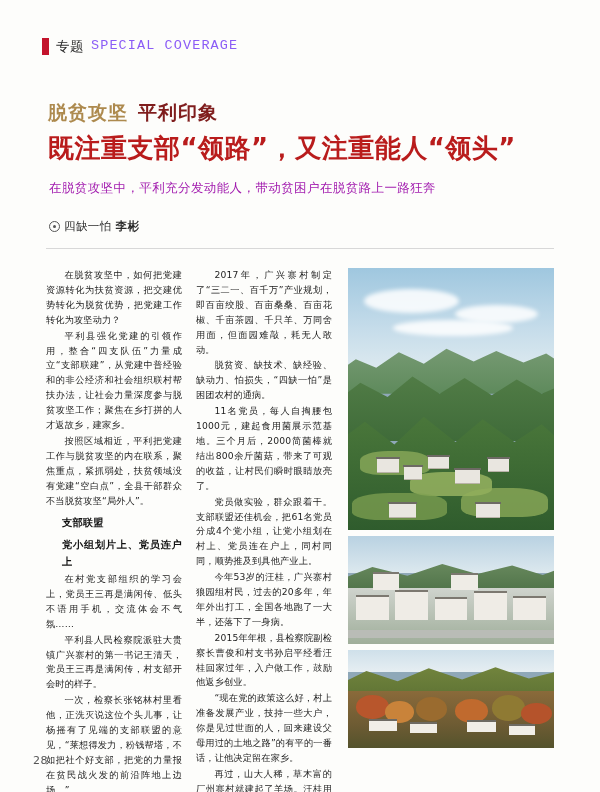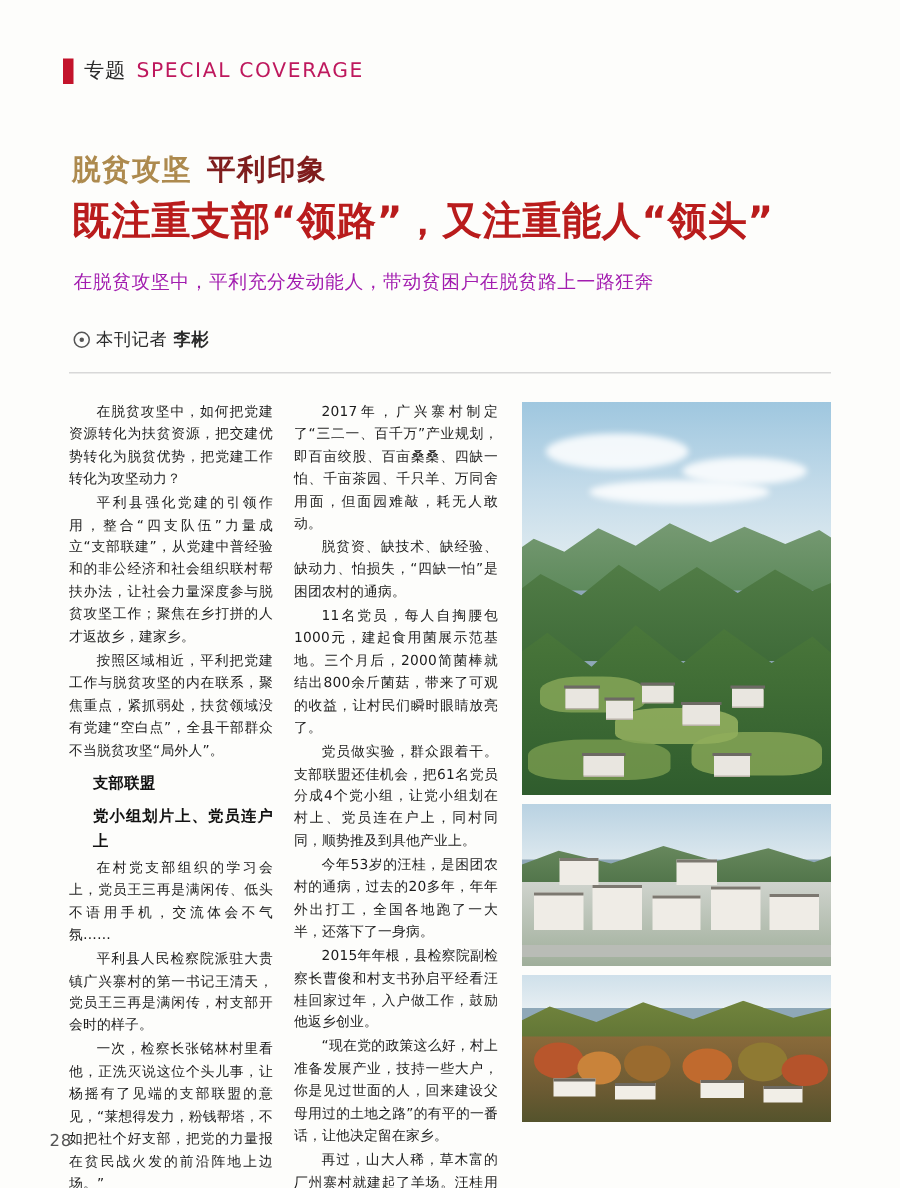--- a/index.html
+++ b/index.html
@@ -22,37 +22,38 @@
     height: 792px;
     background: #fdfdfb;
   }
 
   
   .header {
     position: absolute;
     left: 42px;
     top: 38px;
     display: flex;
-    align-items: center;
+    align-items: flex-start;
     gap: 7px;
+    font-family: Liberation Mono, monospace;
   }
   .header-bar {
     width: 7px;
     height: 17px;
     background: #c3132b;
     display: inline-block;
   }
   .header-cn {
     font-size: 13.5px;
     color: #2b2b2b;
     letter-spacing: 0.5px;
   }
   .header-en {
     font-size: 13.5px;
-    color: #be185d;
+    color: #8b5cf6;
     letter-spacing: 1.1px;
   }
 
   
   .kicker {
     position: absolute;
     left: 48px;
     top: 100px;
     display: flex;
     align-items: baseline;
@@ -311,42 +312,42 @@
   </div>
 
   <div class="kicker">
     <span class="kicker-left">脱贫攻坚</span>
     <span class="kicker-right">平利印象</span>
   </div>
   <div class="headline">既注重支部“领路”，又注重能人“领头”</div>
   <div class="subhead">在脱贫攻坚中，平利充分发动能人，带动贫困户在脱贫路上一路狂奔</div>
   <div class="byline">
     <span class="byline-mark"></span>
-    <span>本刊记者</span>
+    <span>四缺一怕</span>
     <span class="byline-name">李彬</span>
   </div>
   <div class="rule"></div>
 
   <div class="col col-1" id="col1">
       <p>在脱贫攻坚中，如何把党建资源转化为扶贫资源，把交建优势转化为脱贫优势，把党建工作转化为攻坚动力？</p>
       <p>平利县强化党建的引领作用，整合“四支队伍”力量成立“支部联建”，从党建中普经验和的非公经济和社会组织联村帮扶办法，让社会力量深度参与脱贫攻坚工作；聚焦在乡打拼的人才返故乡，建家乡。</p>
       <p>按照区域相近，平利把党建工作与脱贫攻坚的内在联系，聚焦重点，紧抓弱处，扶贫领域没有党建“空白点”，全县干部群众不当脱贫攻坚“局外人”。</p>
       <h3>支部联盟</h3>
       <h3>党小组划片上、党员连户上</h3>
       <p>在村党支部组织的学习会上，党员王三再是满闲传、低头不语用手机，交流体会不气氛……</p>
       <p>平利县人民检察院派驻大贵镇广兴寨村的第一书记王清天，党员王三再是满闲传，村支部开会时的样子。</p>
       <p>一次，检察长张铭林村里看他，正洗灭说这位个头儿事，让杨摇有了见端的支部联盟的意见，“莱想得发力，粉钱帮塔，不如把社个好支部，把党的力量报在贫民战火发的前沿阵地上边场。”</p>
       <p>整合“四支队伍”力量，按照区域相近、行业相关、自愿结合的原则，引导小微支部和大支部成立“支部联盟”，是党员共同体，既团结又互帮互促、合力攻坚；党建任务共抓，规范成效贫攻坚的新引擎。</p>
     </div>
   <div class="col col-2" id="col2">
-      <p>2017年，广兴寨村制定了“三二一、百千万”产业规划，即百亩绞股、百亩桑桑、四缺一怕、千亩茶园、千只羊、万同舍用面，但面园难敲，耗无人敢动。</p>
+      <p>2017年，广兴寨村制定了“三二一、百千万”产业规划，即百亩绞股、百亩桑桑、百亩花椒、千亩茶园、千只羊、万同舍用面，但面园难敲，耗无人敢动。</p>
       <p>脱贫资、缺技术、缺经验、缺动力、怕损失，“四缺一怕”是困团农村的通病。</p>
       <p>11名党员，每人自掏腰包1000元，建起食用菌展示范基地。三个月后，2000简菌棒就结出800余斤菌菇，带来了可观的收益，让村民们瞬时眼睛放亮了。</p>
       <p>党员做实验，群众跟着干。支部联盟还佳机会，把61名党员分成4个党小组，让党小组划在村上、党员连在户上，同村同同，顺势推及到具他产业上。</p>
-      <p>今年53岁的汪桂，是困团农村的通病，过去的20多年，年年外出打工，全国各地跑了一大半，还落下了一身病。</p>
+      <p>今年53岁的汪桂，广兴寨村狼园组村民，过去的20多年，年年外出打工，全国各地跑了一大半，还落下了一身病。</p>
       <p>2015年年根，县检察院副检察长曹俊和村支书孙启平经看汪桂回家过年，入户做工作，鼓励他返乡创业。</p>
       <p>“现在党的政策这么好，村上准备发展产业，技持一些大户，你是见过世面的人，回来建设父母用过的土地之路”的有平的一番话，让他决定留在家乡。</p>
       <p>再过，山大人稀，草木富的厂州寨村就建起了羊场。汪桂用自己的积蓄加上5万元扶贫贷款，买了24只种羊，可种羊本土不落，再以经验不足，几个月后就仅剩4只存活。</p>
     </div>
 
   <div class="photo photo-top">
     <div class="sky"></div>
     <div class="cloud" style="left:8%; top:8%; width:46%; height:9%;"></div>
     <div class="cloud" style="left:52%; top:14%; width:40%; height:7%;"></div>
     <div class="cloud" style="left:22%; top:20%; width:58%; height:6%;"></div>

